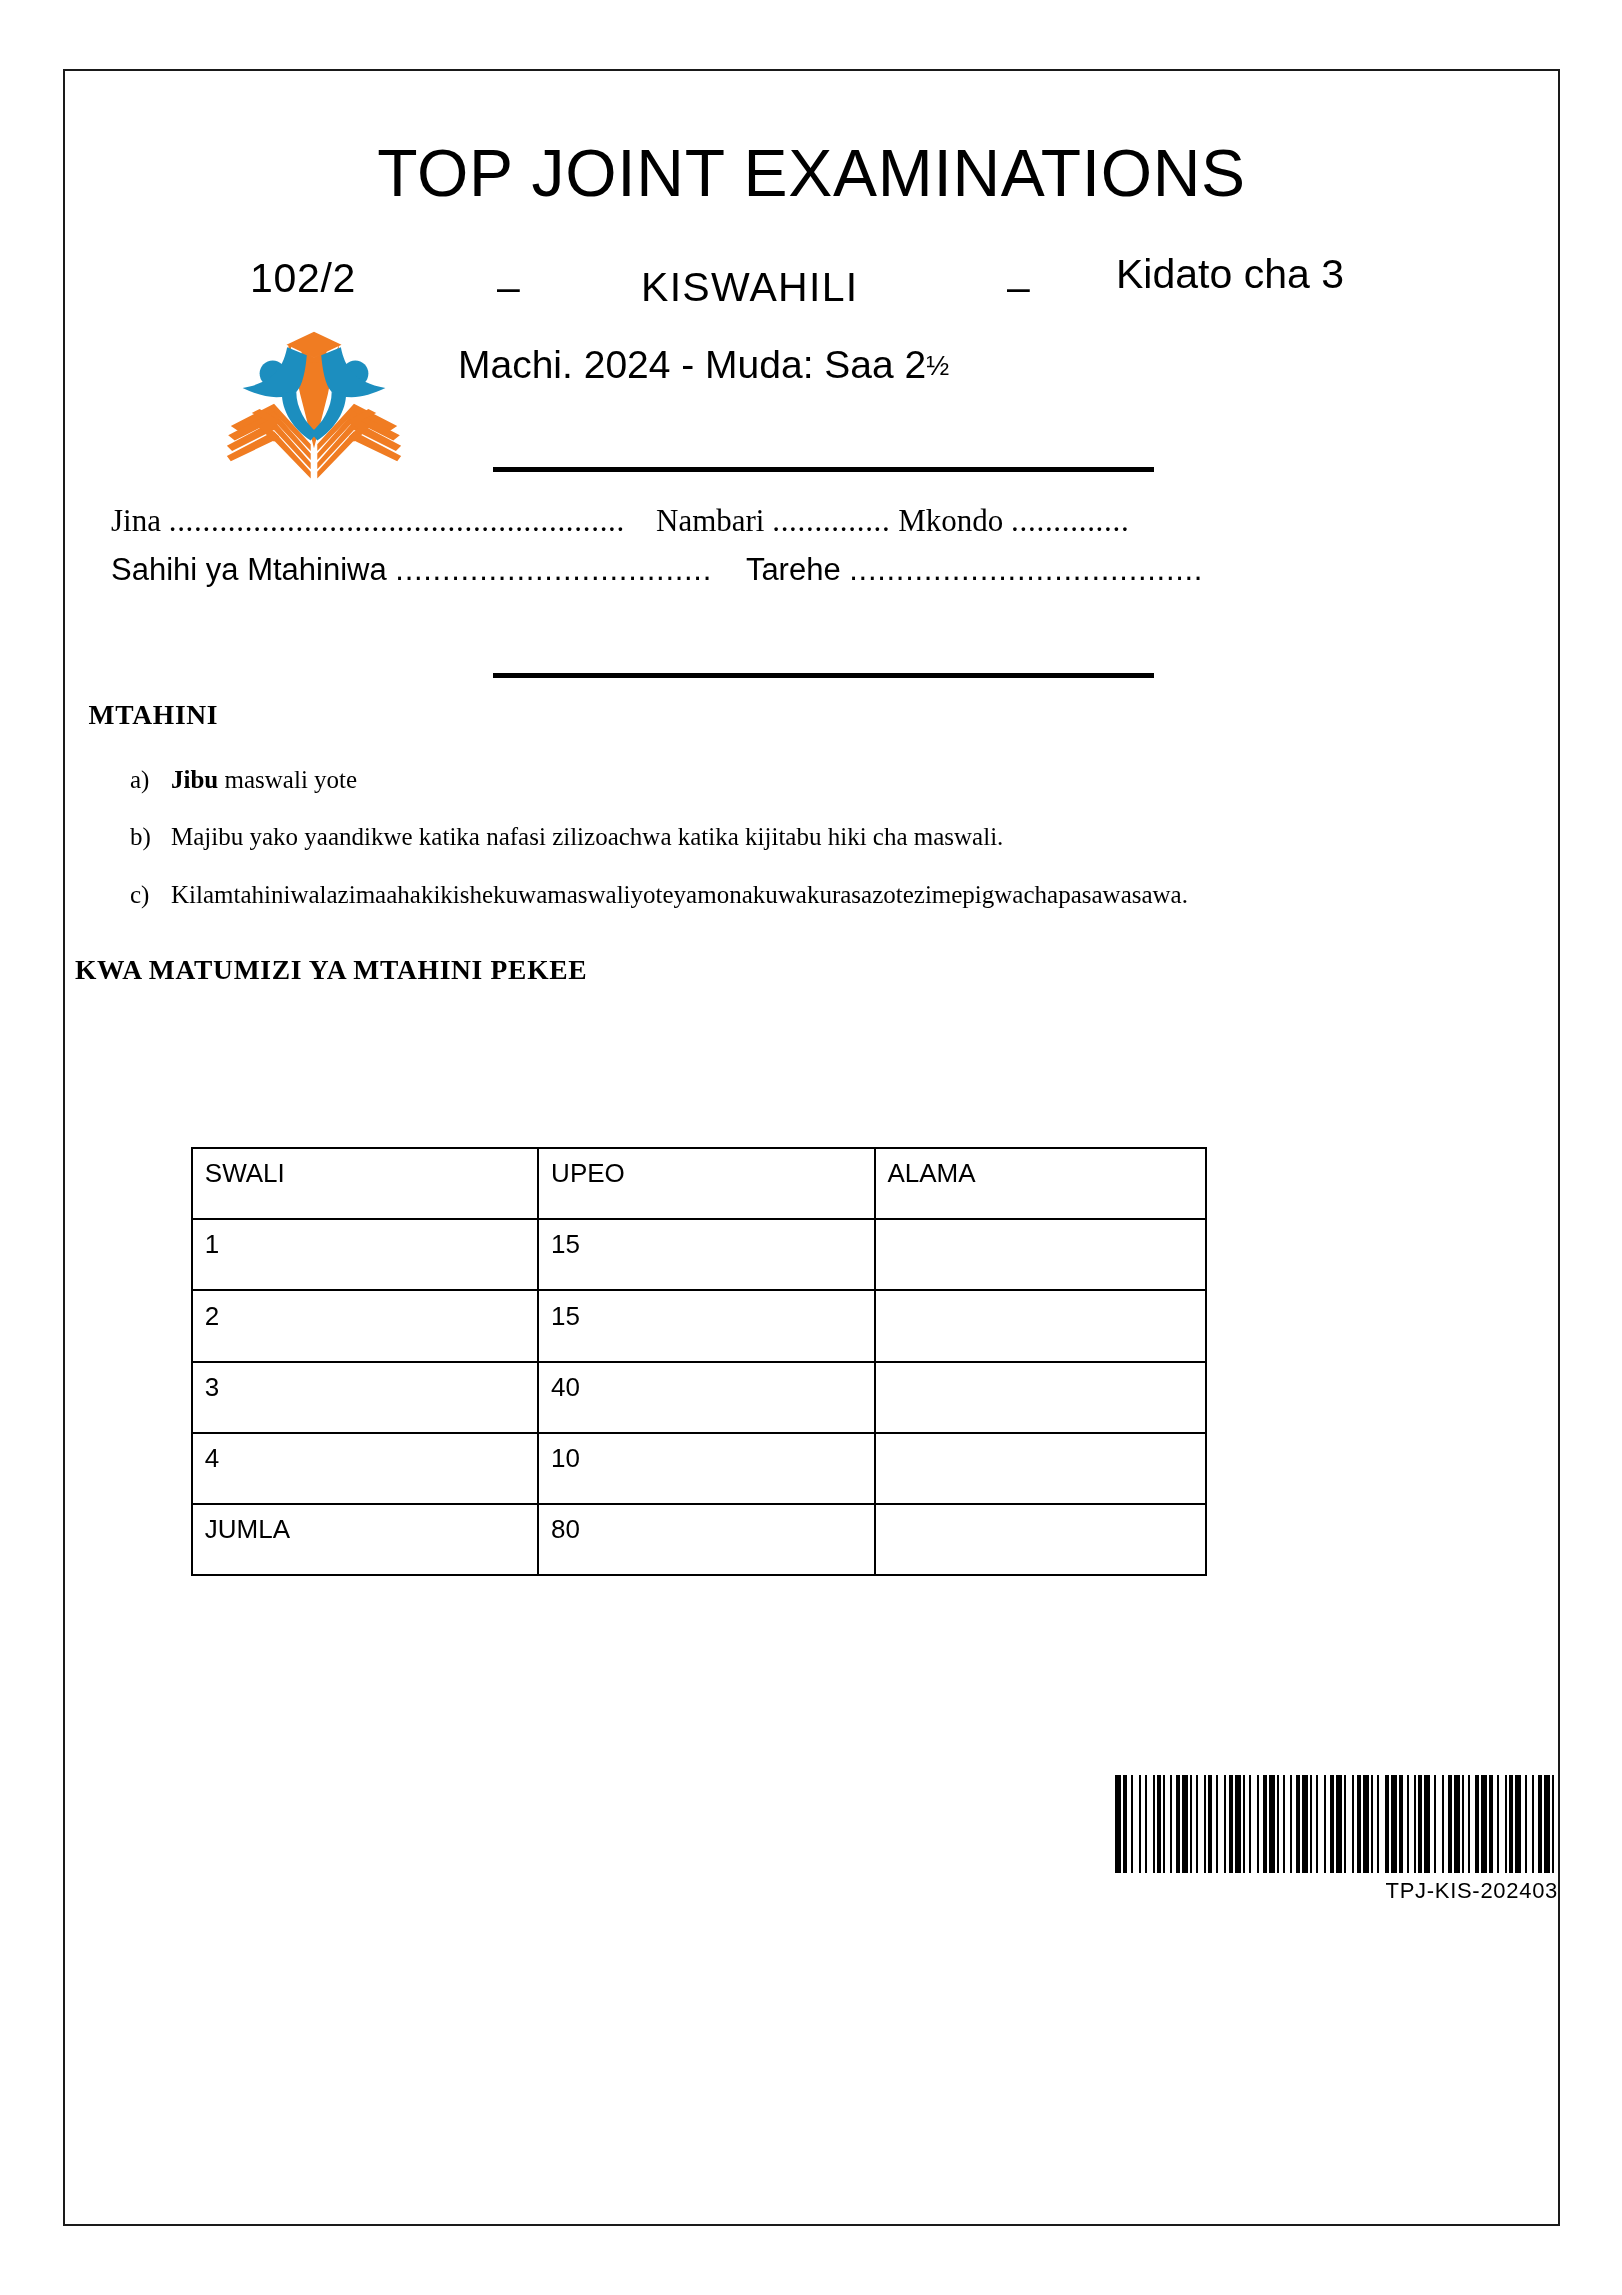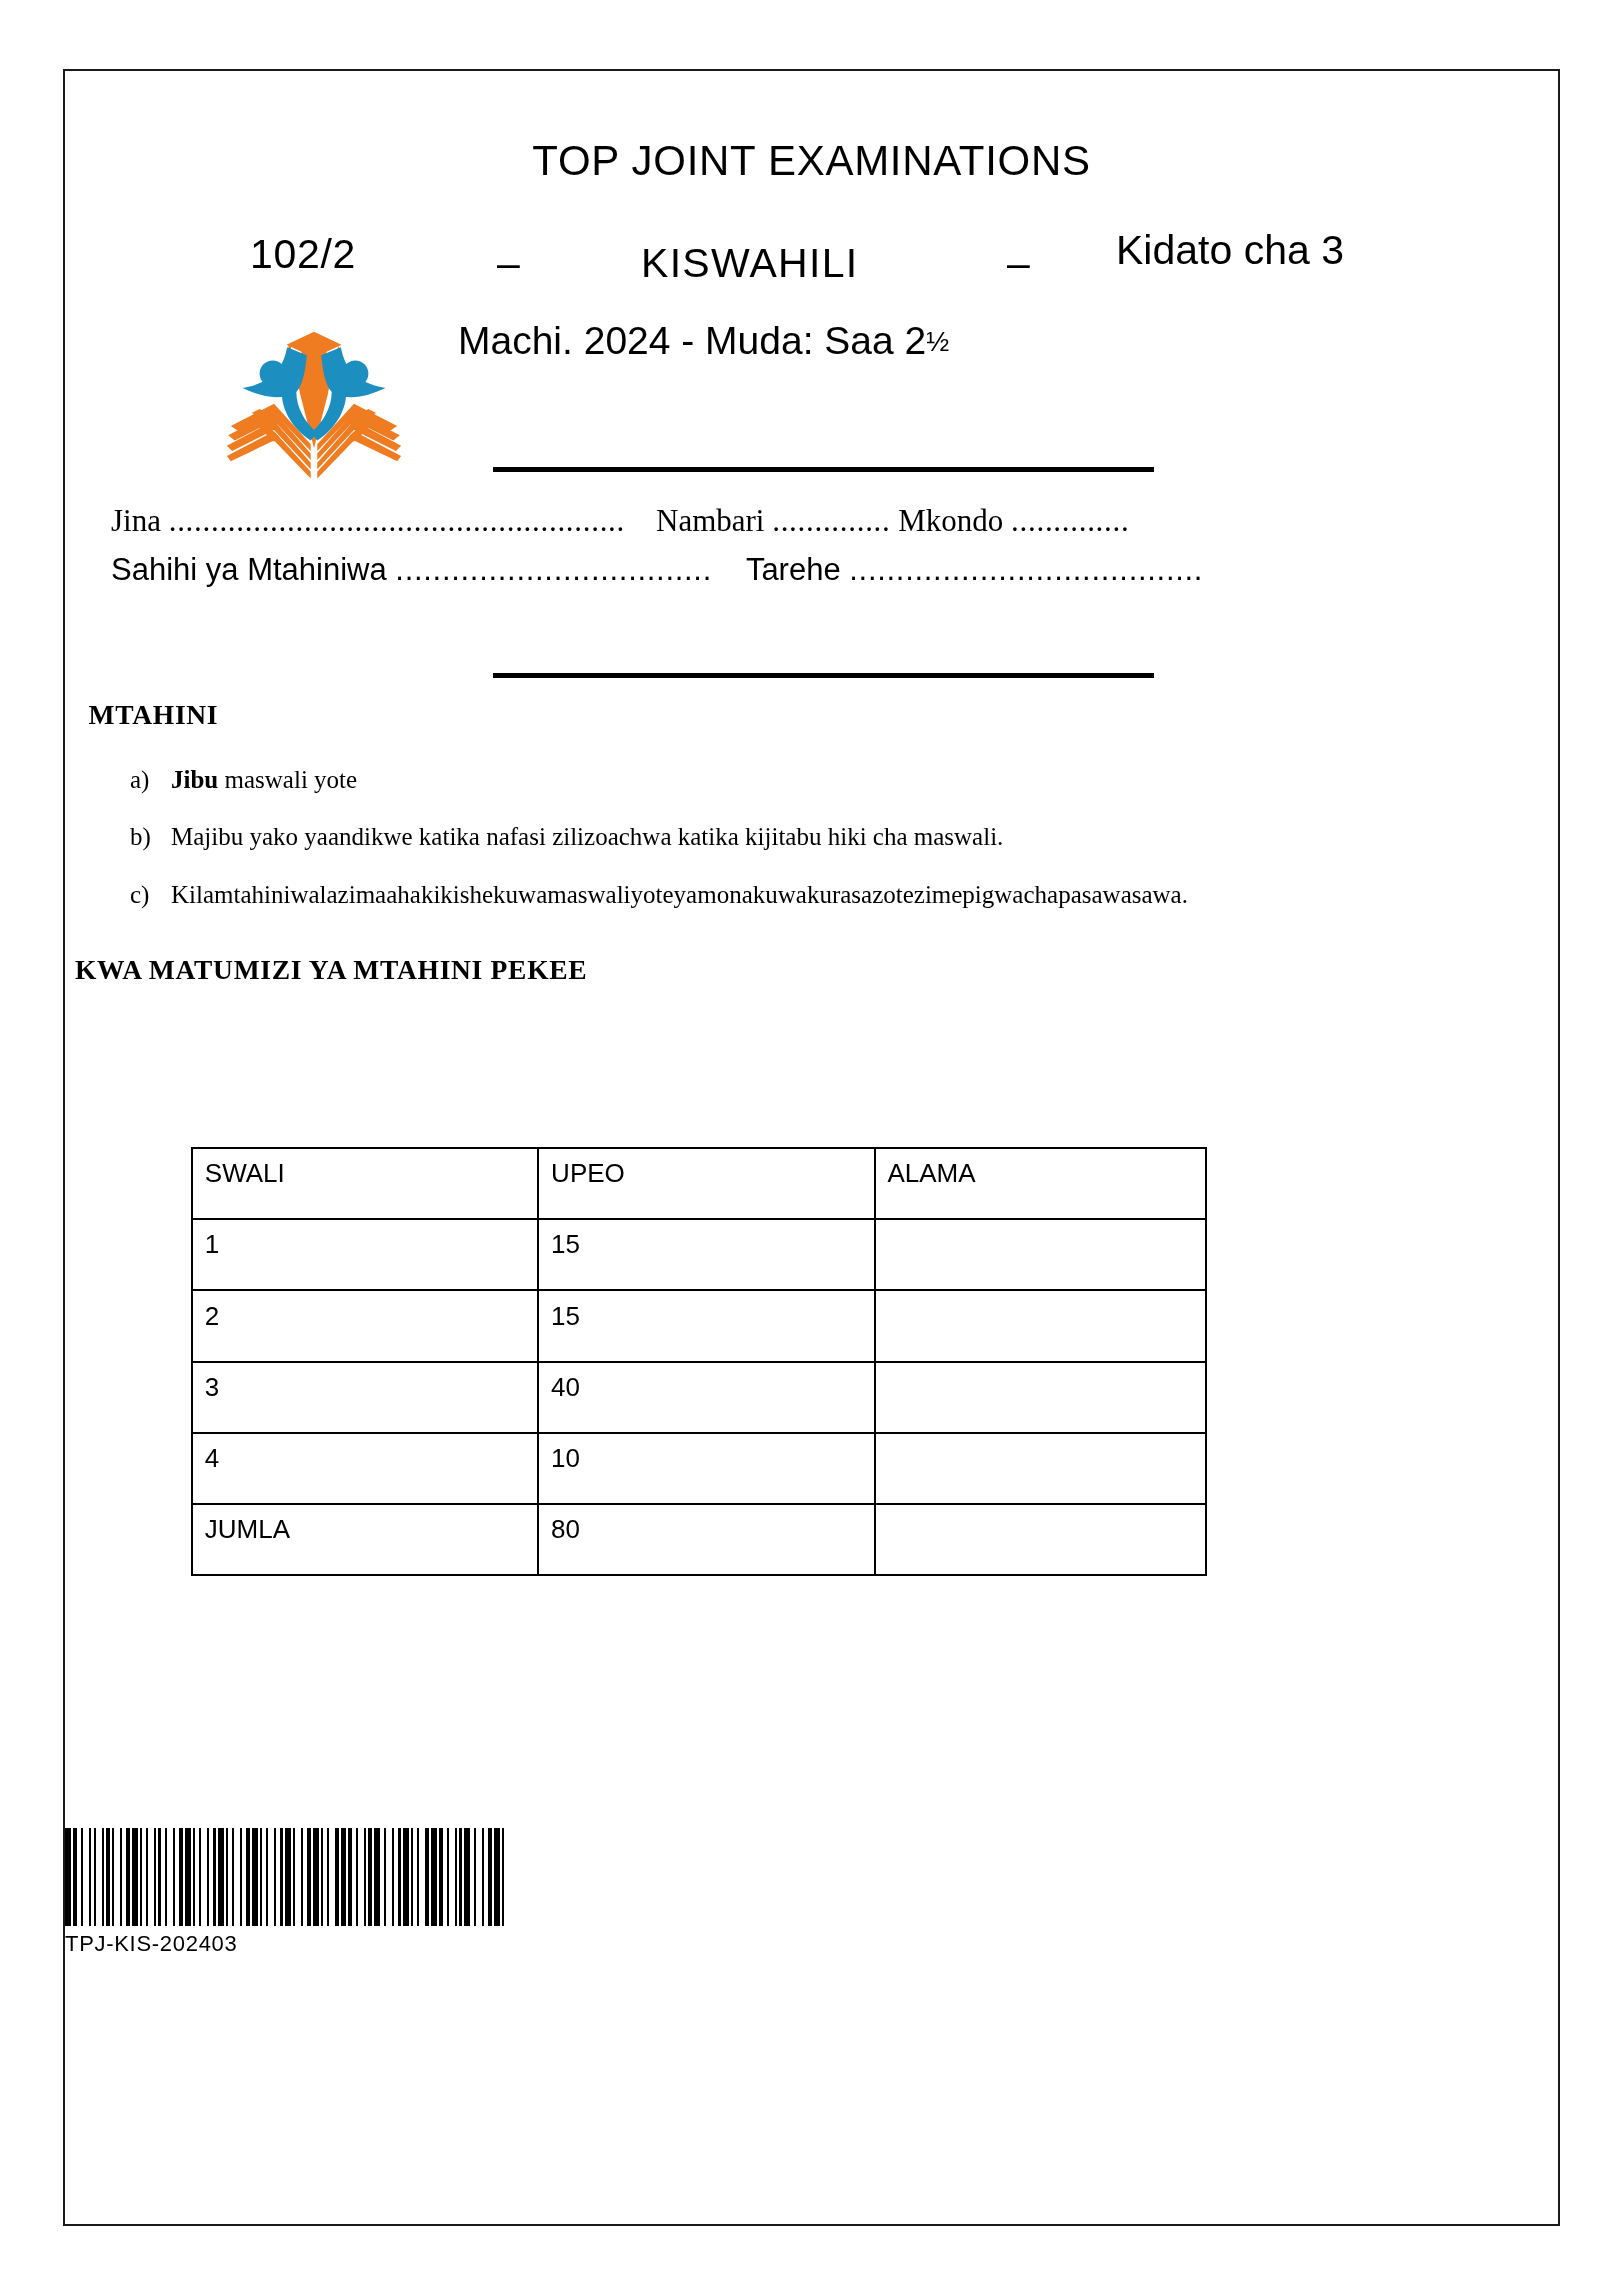--- a/index.html
+++ b/index.html
@@ -31,21 +31,21 @@
   
   #exam-header {
     position: absolute;
     left: 0;
     top: 0;
     width: 100%;
   }
   #exam-title {
     text-align: center;
     font-family: "Liberation Sans", sans-serif;
-    font-size: 42px;
+    font-size: 66px;
     font-weight: 400;
     letter-spacing: 0.7px;
     margin-top: 69px;
     line-height: 1.0;
   }
   #exam-subtitle {
     text-align: center;
     font-family: "Liberation Sans", sans-serif;
     font-size: 26px;
     font-weight: 700;
@@ -212,23 +212,23 @@
     box-sizing: border-box;
   }
   #marks-table .col-swali  { width: 347px; }
   #marks-table .col-upeo   { width: 337px; }
   #marks-table .col-alama  { width: 332px; }
 
   
   #barcode-block {
     position: absolute;
     left: 0;
-    top: 1748px;
+    top: 1695px;
     width: 100%;
-    text-align: left;
+    text-align: right;
   }
   #barcode-bars {
     display: inline-block;
     height: 98px;
     font-size: 0;
     white-space: nowrap;
   }
   #barcode-bars i {
     display: inline-block;
     height: 98px;

